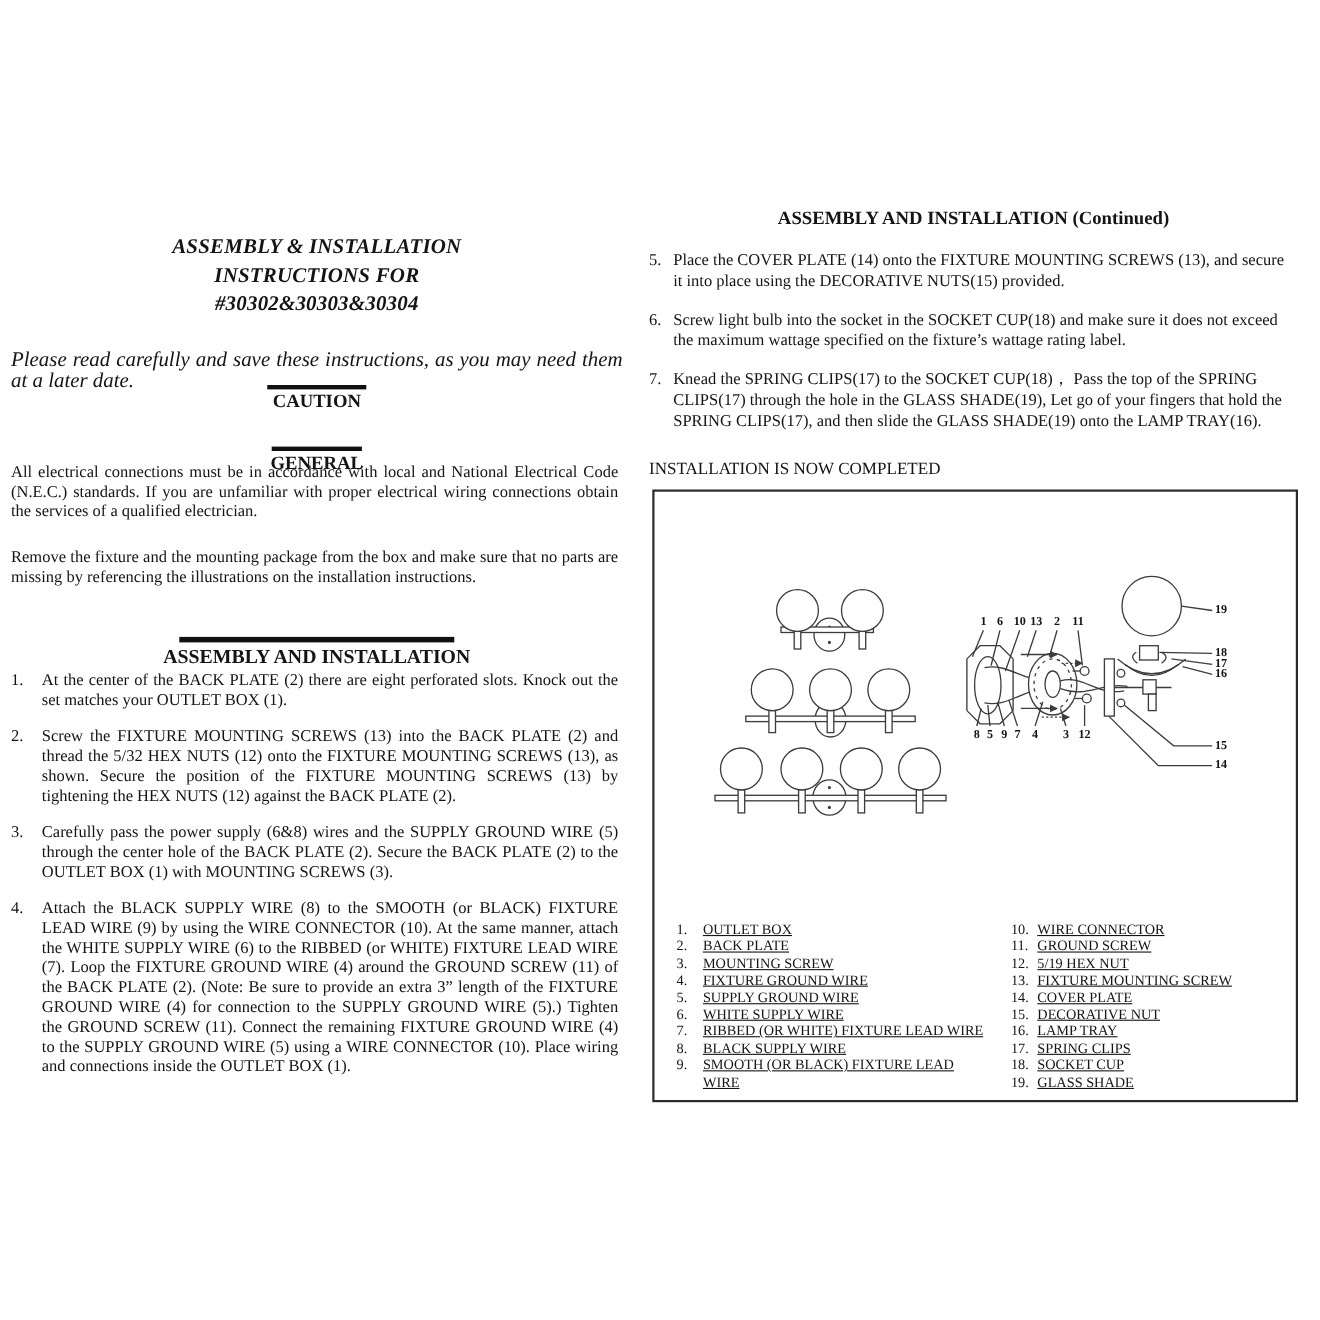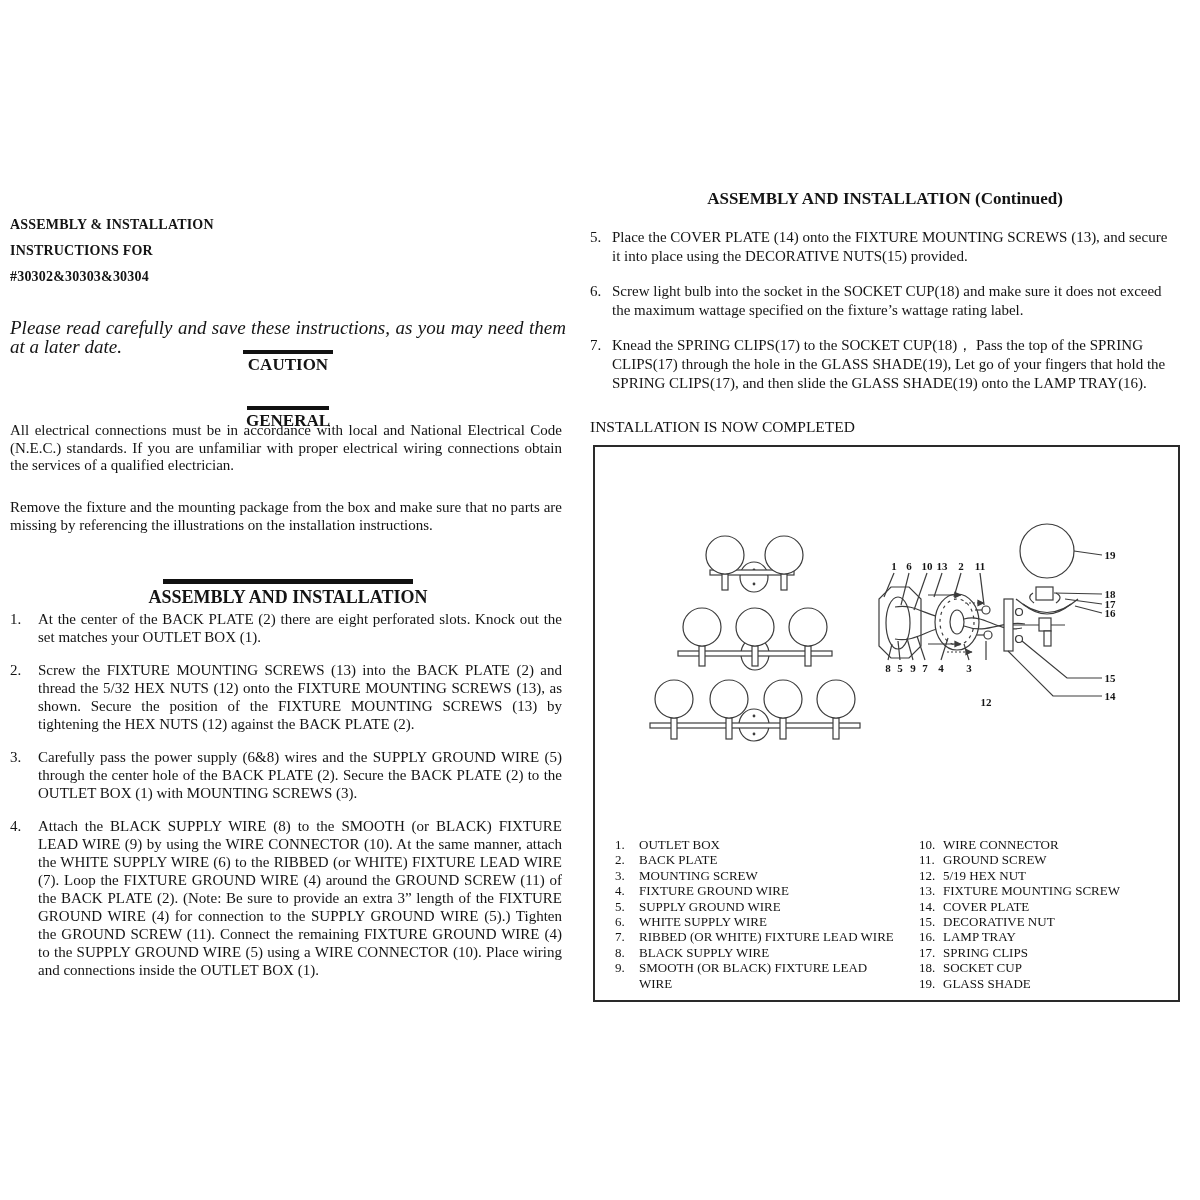--- a/index.html
+++ b/index.html
@@ -1,22 +1,22 @@
 <!DOCTYPE html>
 <html><head>
 <meta charset="utf-8">
 <style>
   html,body{margin:0;padding:0;background:#ffffff;}
   .page{position:relative;width:1200px;height:1200px;background:#ffffff;overflow:hidden;
         font-family:"Liberation Serif","DejaVu Serif",serif;color:#141414;}
   .abs{position:absolute;}
 
   
-  .title-block{left:10px;top:212px;width:556px;text-align:left;font-weight:bold;
-               font-size:14px;line-height:26px;letter-spacing:.2px;}
+  .title-block{left:10px;top:212px;width:556px;text-align:center;font-weight:bold;
+               font-size:19px;line-height:26px;letter-spacing:.2px;font-style:italic;}
   .note{left:10px;top:318px;width:556px;font-style:italic;font-size:19px;line-height:19px;text-align:justify;}
   .rule{background:#111;height:4px;left:10px;width:556px;}
   .rule-inner{margin:0 auto;background:#111;height:4px;}
   .sec-head{left:10px;width:556px;text-align:center;font-weight:bold;font-size:17px;line-height:20px;}
   .para{left:10px;width:552px;font-size:15px;line-height:17.5px;text-align:justify;}
   .big-head{left:10px;width:556px;text-align:center;font-weight:bold;font-size:18px;line-height:21px;}
   .steps{display:block;}
   .step{display:flex;margin-bottom:15px;}
   .step-n{flex:none;width:28px;}
   .step-t{flex:1;}
@@ -31,21 +31,21 @@
   .completed{left:590px;top:418px;width:560px;font-size:15.5px;}
 
   
   .diagram-box{left:593px;top:445px;width:583px;height:553px;border:2px solid #2a2a2a;background:#fff;}
   .diagram-box svg{position:absolute;left:0;top:0;}
   .parts{position:absolute;font-size:13px;line-height:15.4px;}
   .parts-left{left:20px;top:390px;width:292px;}
   .parts-right{left:324px;top:390px;width:250px;}
   .part{display:flex;}
   .part-n{flex:none;width:24px;}
-  .part-t{flex:1;white-space:pre-line;}
+  .part-t{flex:1;white-space:pre-line;text-decoration:underline;}
   .callout{position:absolute;transform:translate(-50%,-50%);font-size:11px;font-weight:600;line-height:1;}
 </style>
 </head>
 <body>
 
 <div class="page">
 
   <div class="abs title-block">
     <div>ASSEMBLY &amp; INSTALLATION</div>
     <div>INSTRUCTIONS FOR</div>
@@ -250,21 +250,21 @@
         <span class="callout" style="left: 305px; top: 221px;">5</span>
 
         <span class="callout" style="left: 318px; top: 221px;">9</span>
 
         <span class="callout" style="left: 330px; top: 221px;">7</span>
 
         <span class="callout" style="left: 346px; top: 221px;">4</span>
 
         <span class="callout" style="left: 374px; top: 221px;">3</span>
 
-        <span class="callout" style="left: 391px; top: 221px; margin-top: 34px;">12</span>
+        <span class="callout" style="left: 391px; top: 221px;">12</span>
 
         <span class="callout" style="left: 515px; top: 108px;">19</span>
 
         <span class="callout" style="left: 515px; top: 147px;">18</span>
 
         <span class="callout" style="left: 515px; top: 157px;">17</span>
 
         <span class="callout" style="left: 515px; top: 166px;">16</span>
 
         <span class="callout" style="left: 515px; top: 231px;">15</span>

